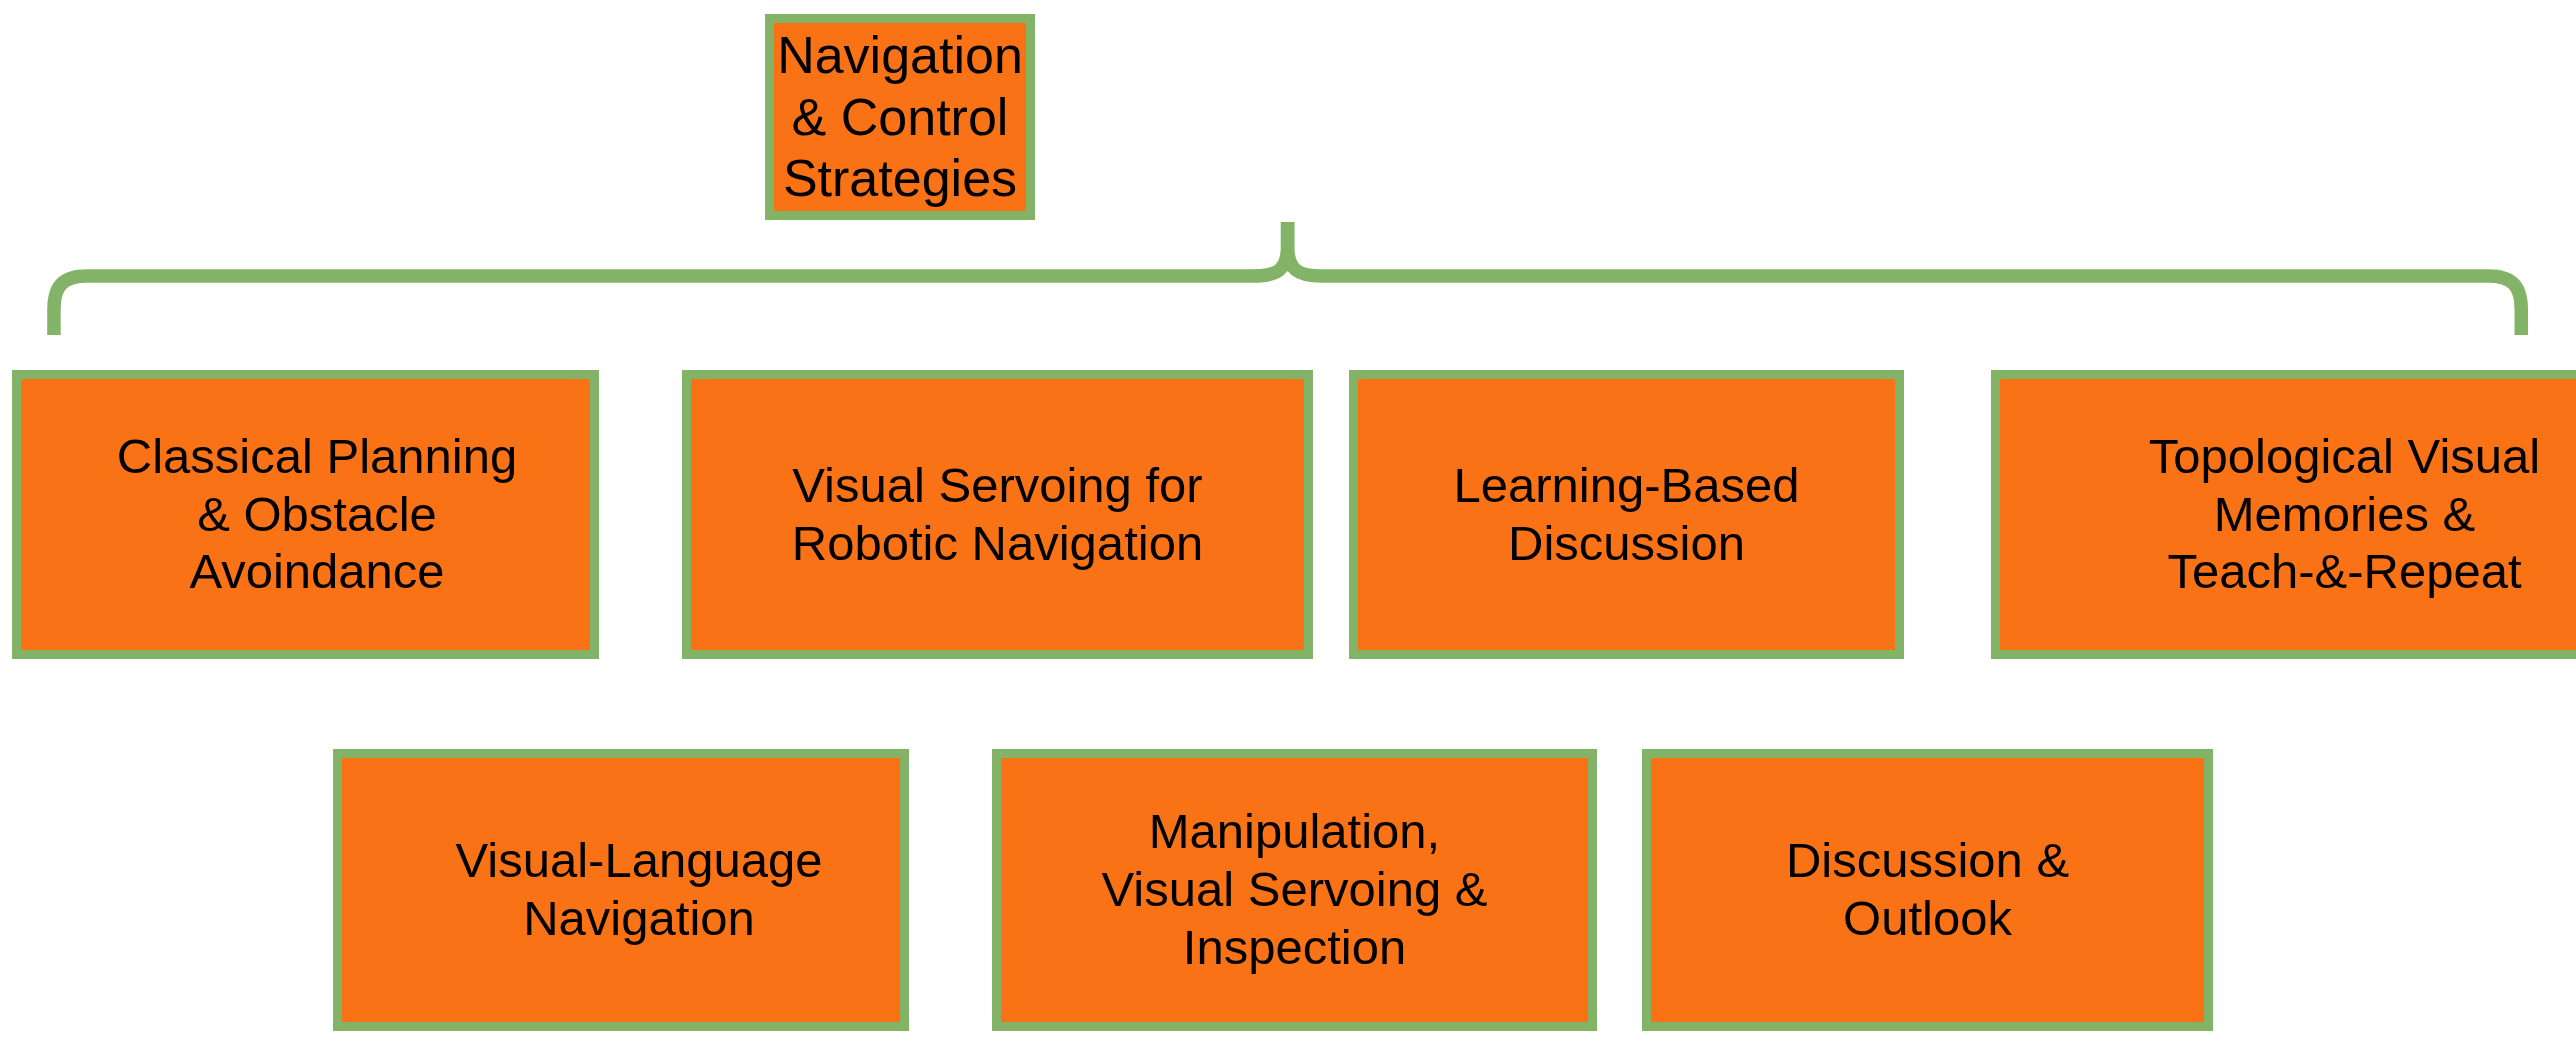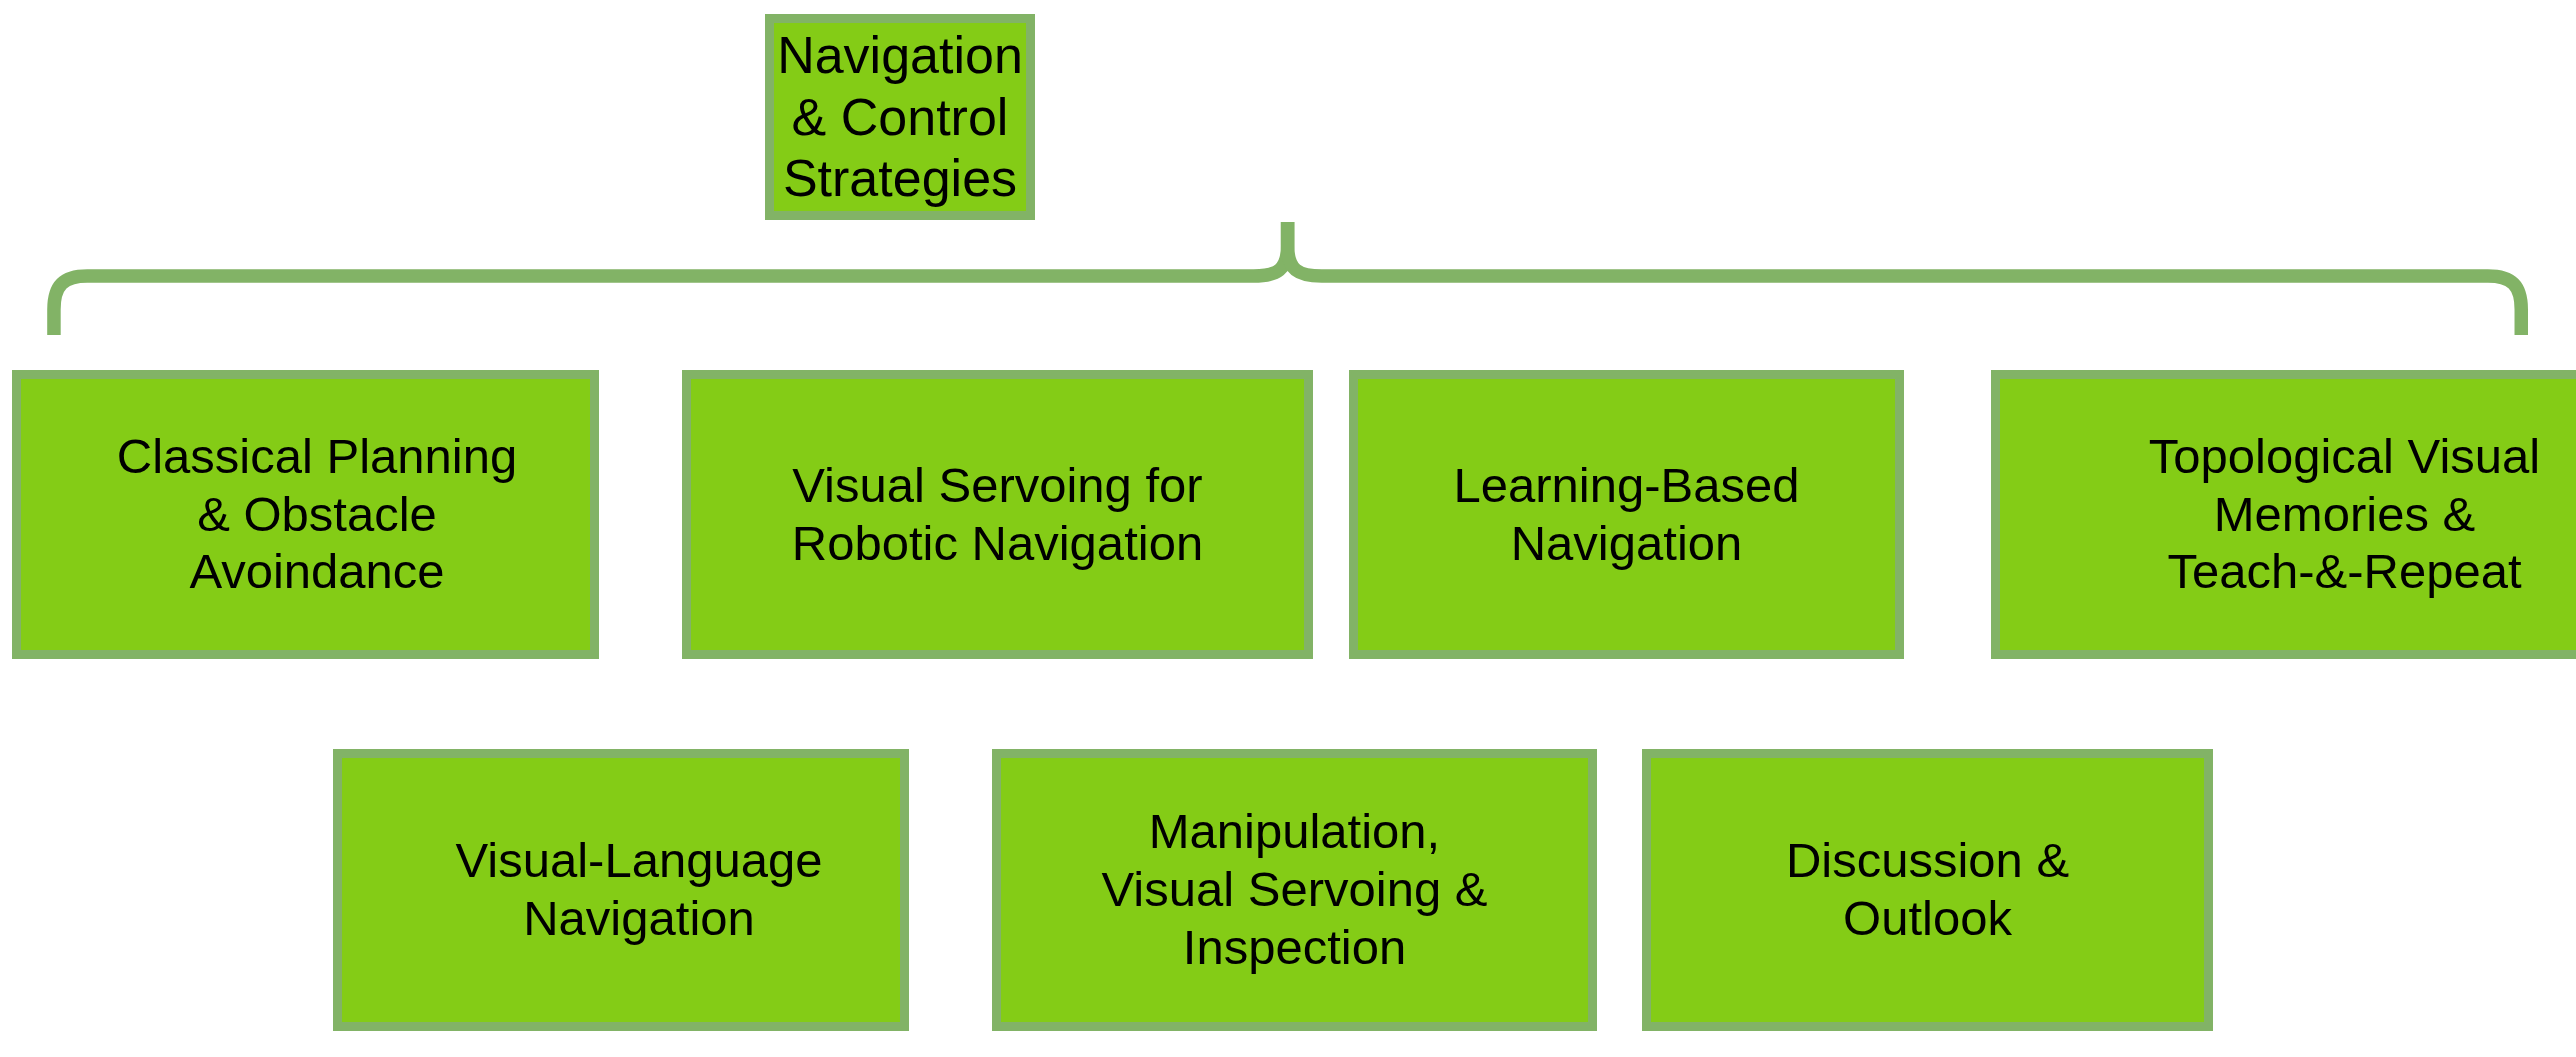--- a/index.html
+++ b/index.html
@@ -15,21 +15,21 @@
     height: 1058px;
     background: #ffffff;
     overflow: hidden;
     font-family: "Liberation Sans", sans-serif;
   }
 
   
   .node {
     position: absolute;
     box-sizing: border-box;
-    background: #84cc16;
+    background: #f97316;
     border: 9.5px solid #82b366;
     display: flex;
     align-items: center;
     justify-content: center;
     text-align: center;
   }
 
   .node-label {
     color: #000000;
     font-size: 49px;
@@ -108,21 +108,21 @@
 Avoindance</span>
   </div>
 
   <div class="node row2" id="node-visual-servoing">
     <span class="node-label">Visual Servoing for
 Robotic Navigation</span>
   </div>
 
   <div class="node row2" id="node-learning-based">
     <span class="node-label">Learning-Based
-Navigation</span>
+Discussion</span>
   </div>
 
   <div class="node row2" id="node-topological-visual">
     <span class="node-label">Topological Visual
 Memories &amp;
 Teach-&amp;-Repeat</span>
   </div>
 
   <div class="node row3" id="node-vln">
     <span class="node-label">Visual-Language

